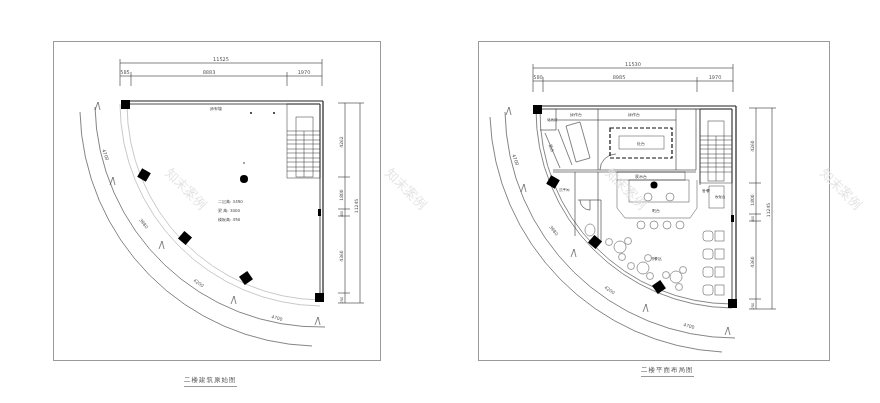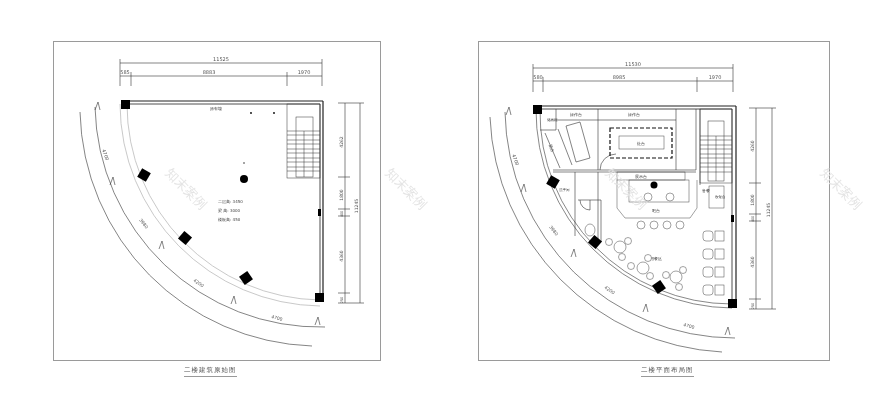--- a/index.html
+++ b/index.html
@@ -1,21 +1,21 @@
 <!DOCTYPE html>
 <html><head>
 <meta charset="utf-8">
 <style>
   html,body{margin:0;padding:0;background:#ffffff;}
   body{width:880px;height:403px;position:relative;overflow:hidden;font-family:"DejaVu Sans",sans-serif;}
   .sheet{position:absolute;border:1.5px solid #9a9a9a;background:#fff;box-sizing:border-box;}
   #sheet-left{left:53px;top:41px;width:328px;height:320px;}
   #sheet-right{left:478px;top:41px;width:352px;height:320px;}
   .caption{position:absolute;font-size:6.5px;color:#555;letter-spacing:1px;border-bottom:1px solid #999;padding-bottom:1px;}
-  #caption-left{left:184px;top:366px;}
+  #caption-left{left:184px;top:376px;}
   #caption-right{left:641px;top:366px;}
   svg{position:absolute;left:0;top:0;overflow:visible;}
   .watermark{position:absolute;color:#e4e4e4;font-size:13px;transform:rotate(45deg);white-space:nowrap;pointer-events:none;}
   svg text{font-family:"DejaVu Sans",sans-serif;}
 </style>
 </head>
 <body>
 
 <div id="sheet-left" class="sheet"></div>
 <svg width="880" height="403">

